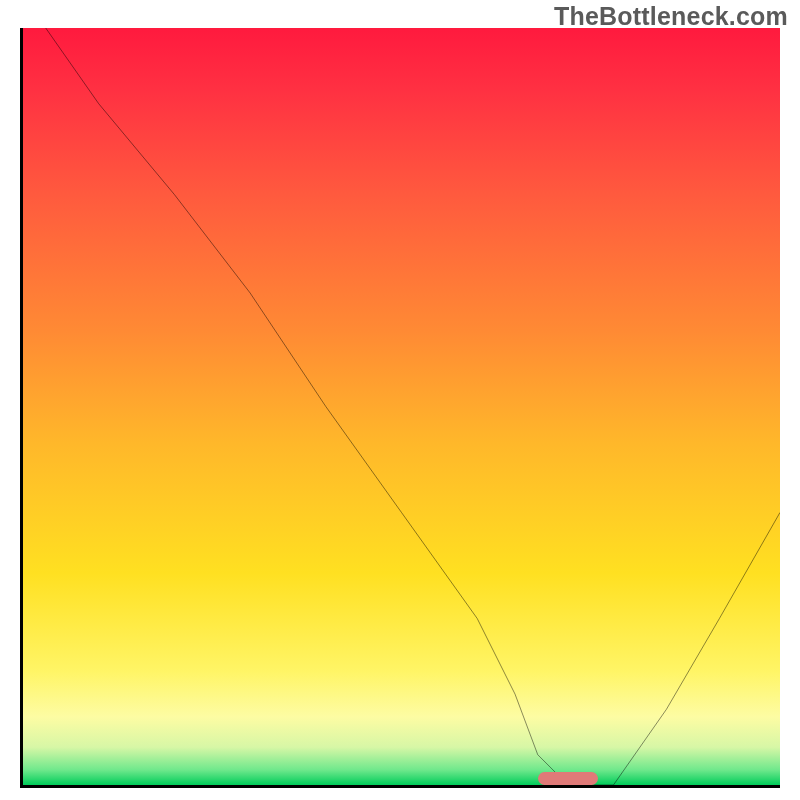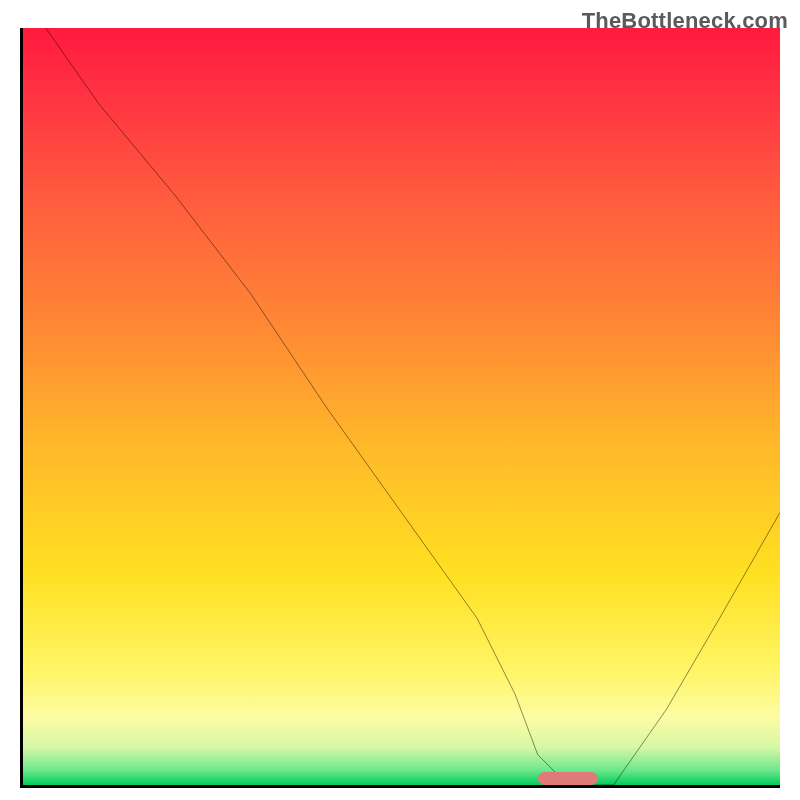--- a/index.html
+++ b/index.html
@@ -10,23 +10,23 @@
     background: #ffffff;
     font-family: Arial, Helvetica, sans-serif;
   }
   .wrap {
     position: relative;
     width: 800px;
     height: 800px;
   }
   .watermark {
     position: absolute;
-    top: 8px;
+    top: 2px;
     right: 12px;
-    font-size: 22px;
+    font-size: 25px;
     font-weight: 600;
     color: #5a5a5a;
     letter-spacing: 0.2px;
     user-select: none;
   }
   .plot {
     position: absolute;
     left: 20px;
     top: 28px;
     width: 760px;

